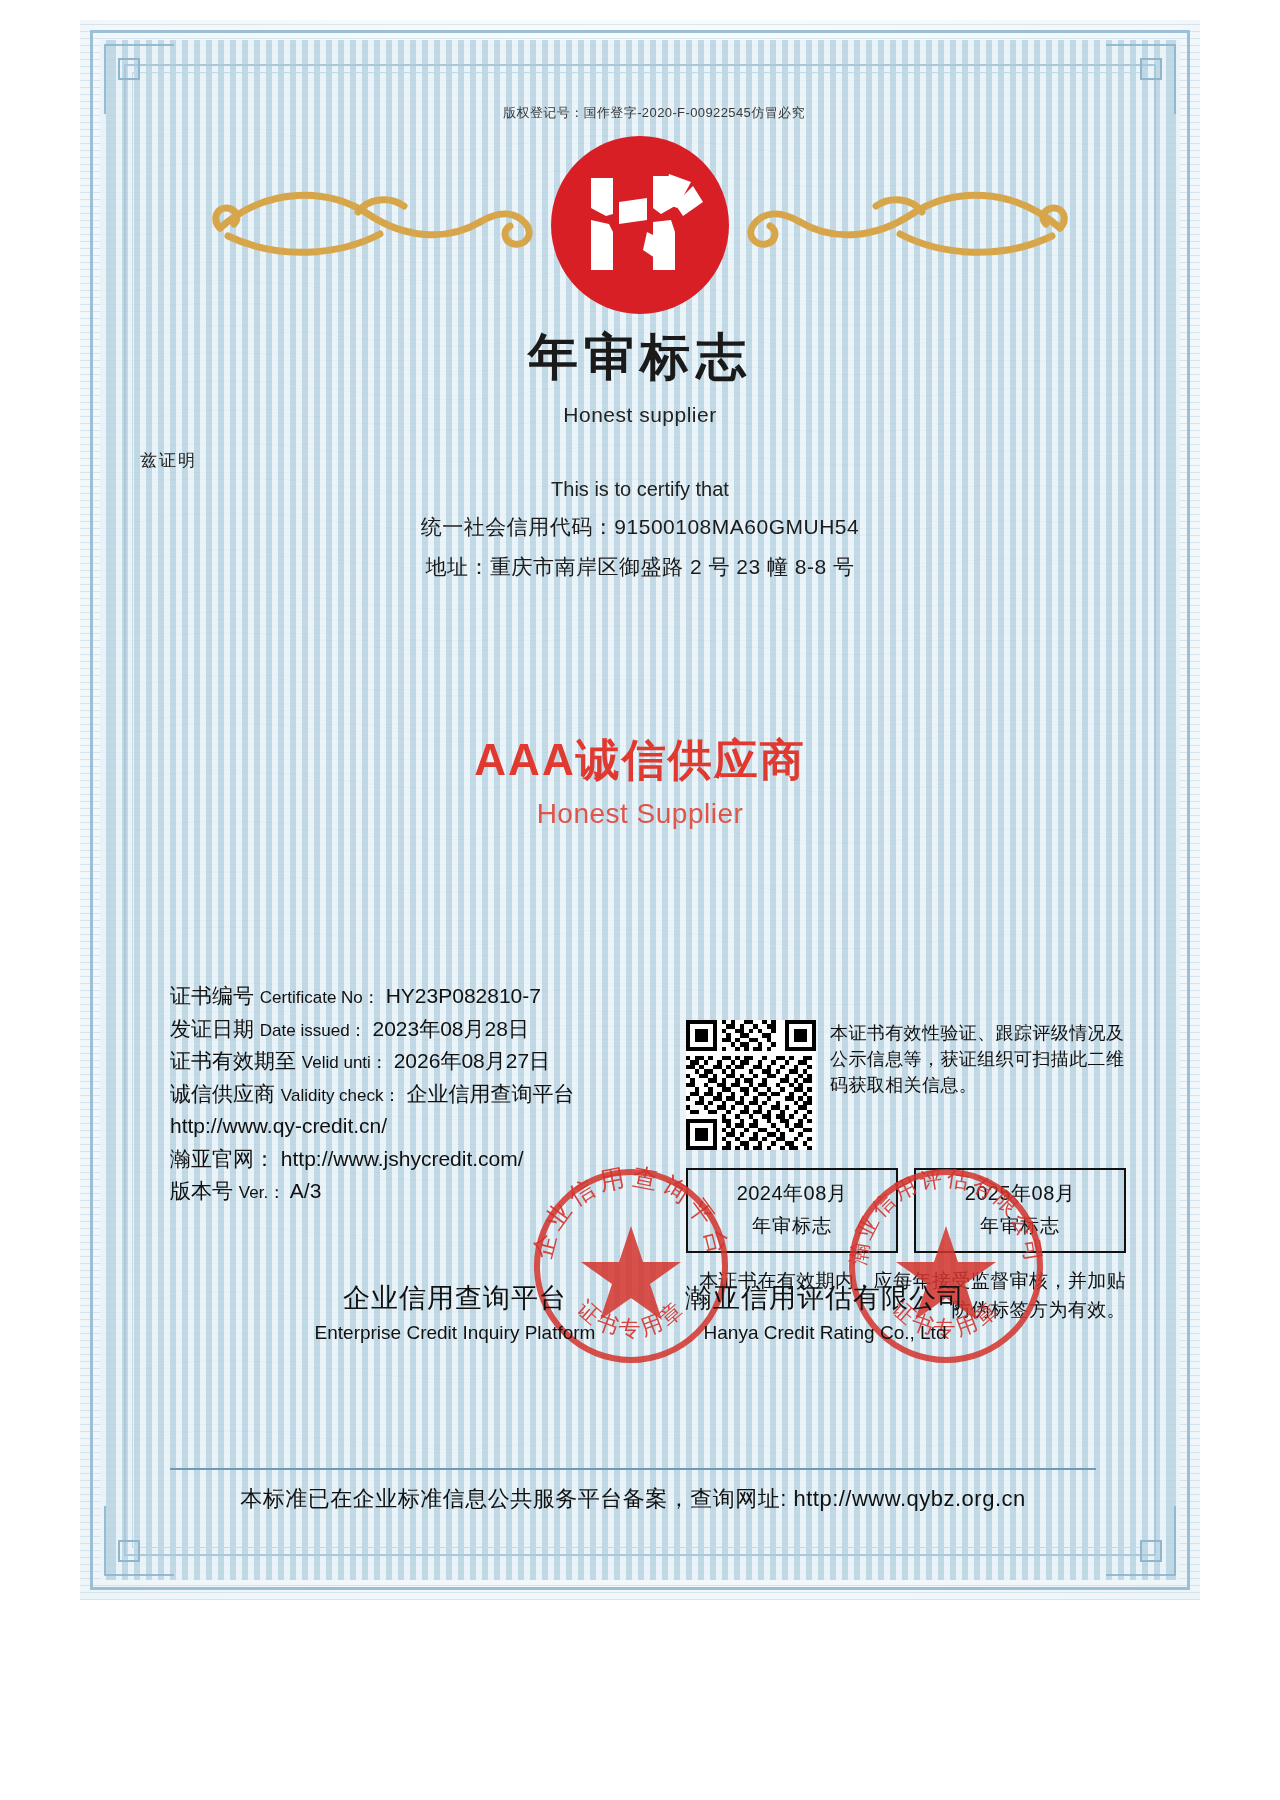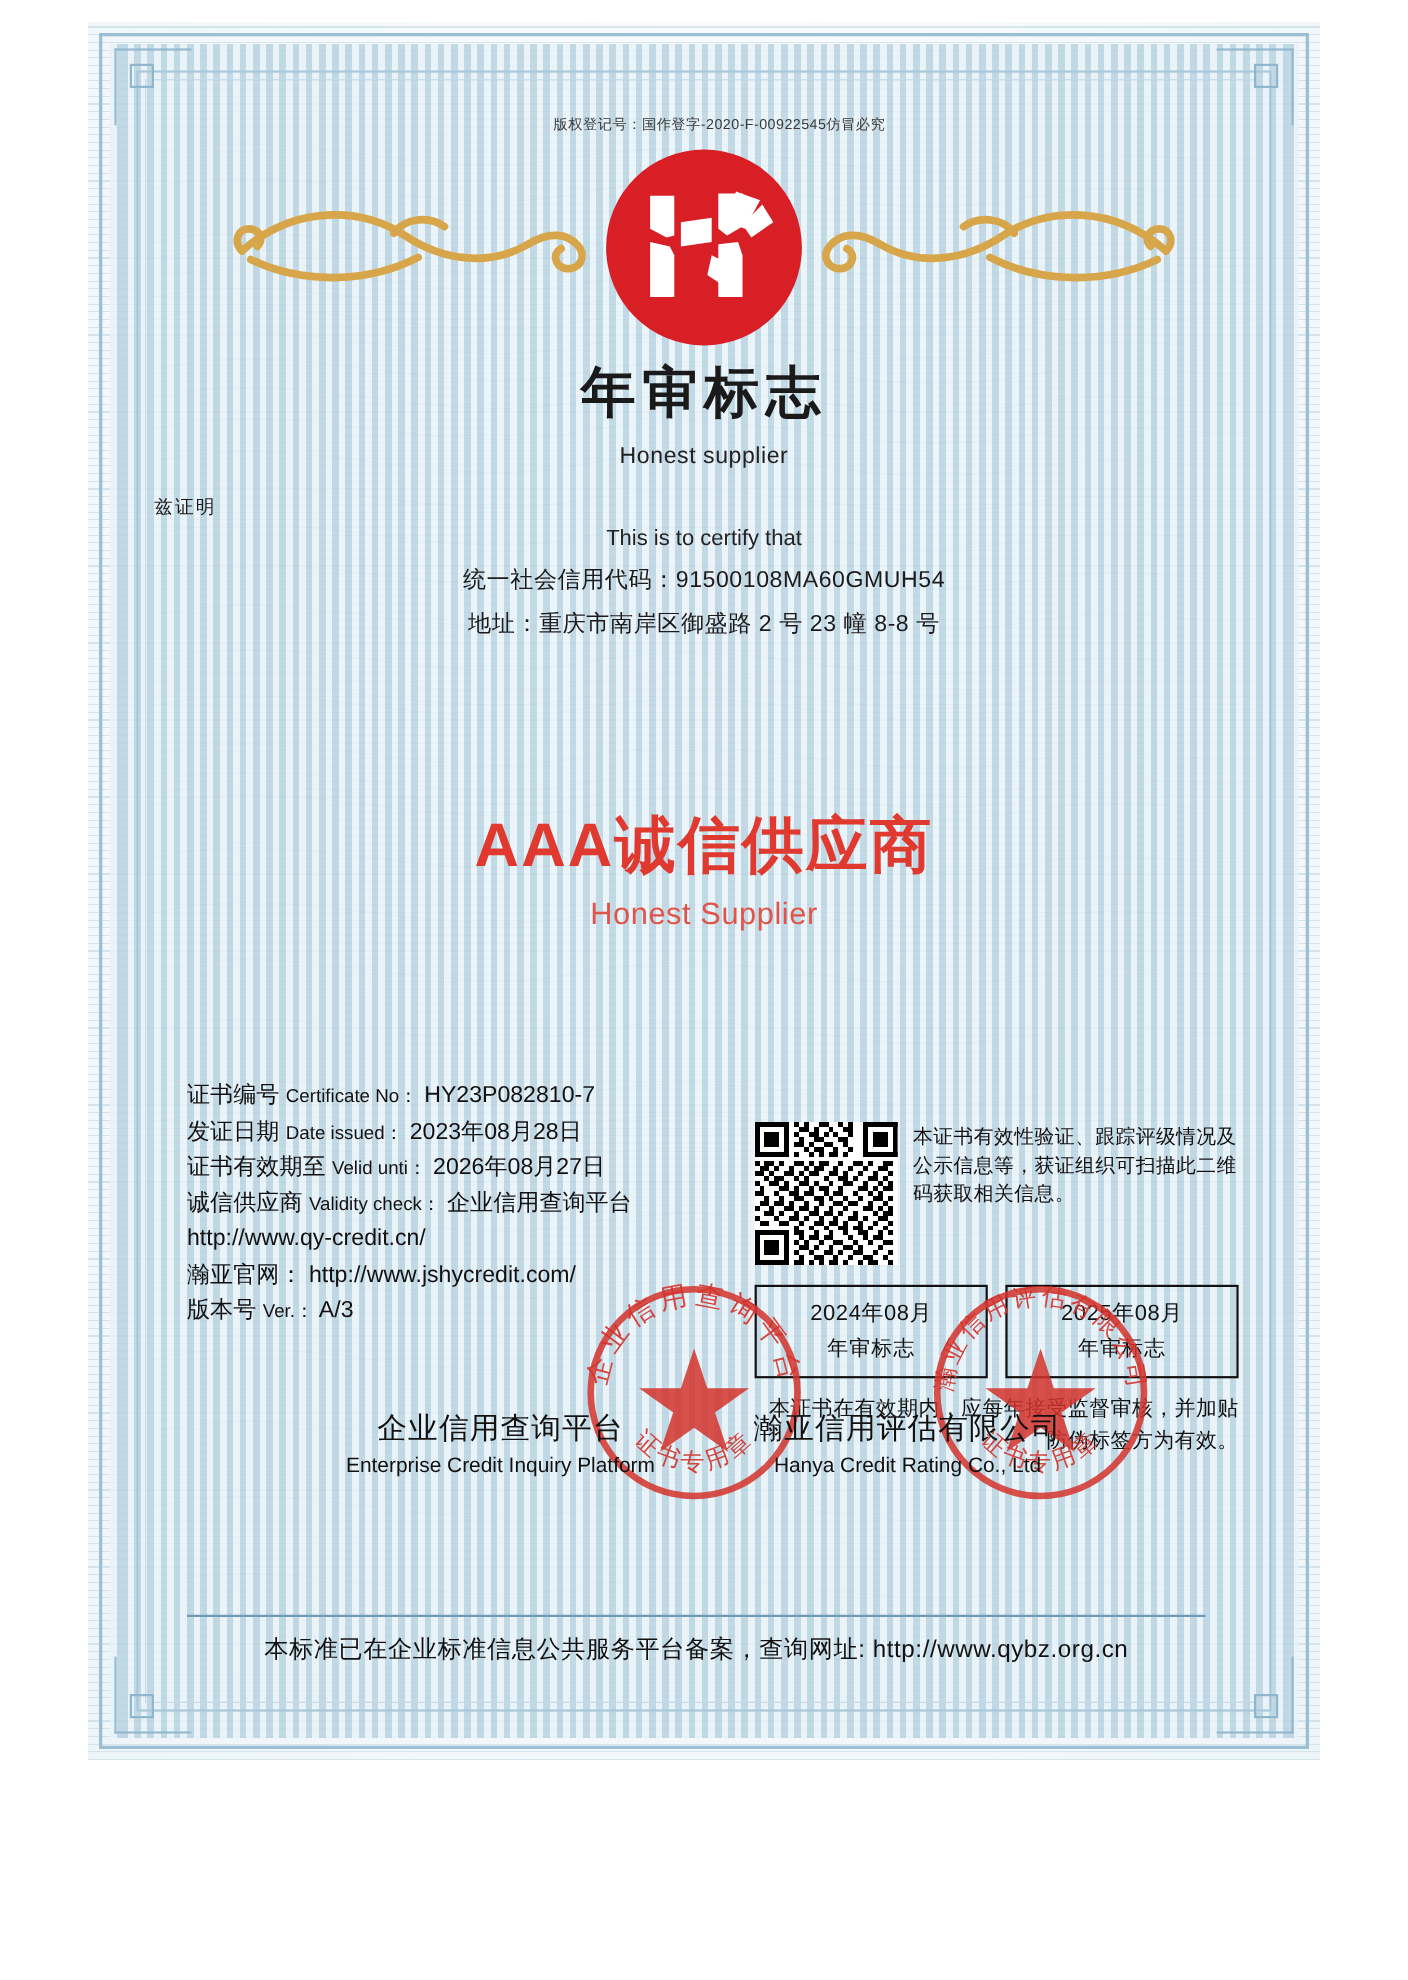--- a/index.html
+++ b/index.html
@@ -187,21 +187,21 @@
   .company-addr {
     text-align: center;
     font-size: 21px;
     color: #1b1b1b;
     margin-top: 12px;
     letter-spacing: 0.5px;
   }
 
   .award-cn {
     text-align: center;
-    font-size: 56px;
+    font-size: 44px;
     font-weight: bold;
     color: #e0392f;
     letter-spacing: 2px;
     margin-top: 150px;
   }
   .award-en {
     text-align: center;
     font-size: 28px;
     color: #e0544a;
     margin-top: 8px;

